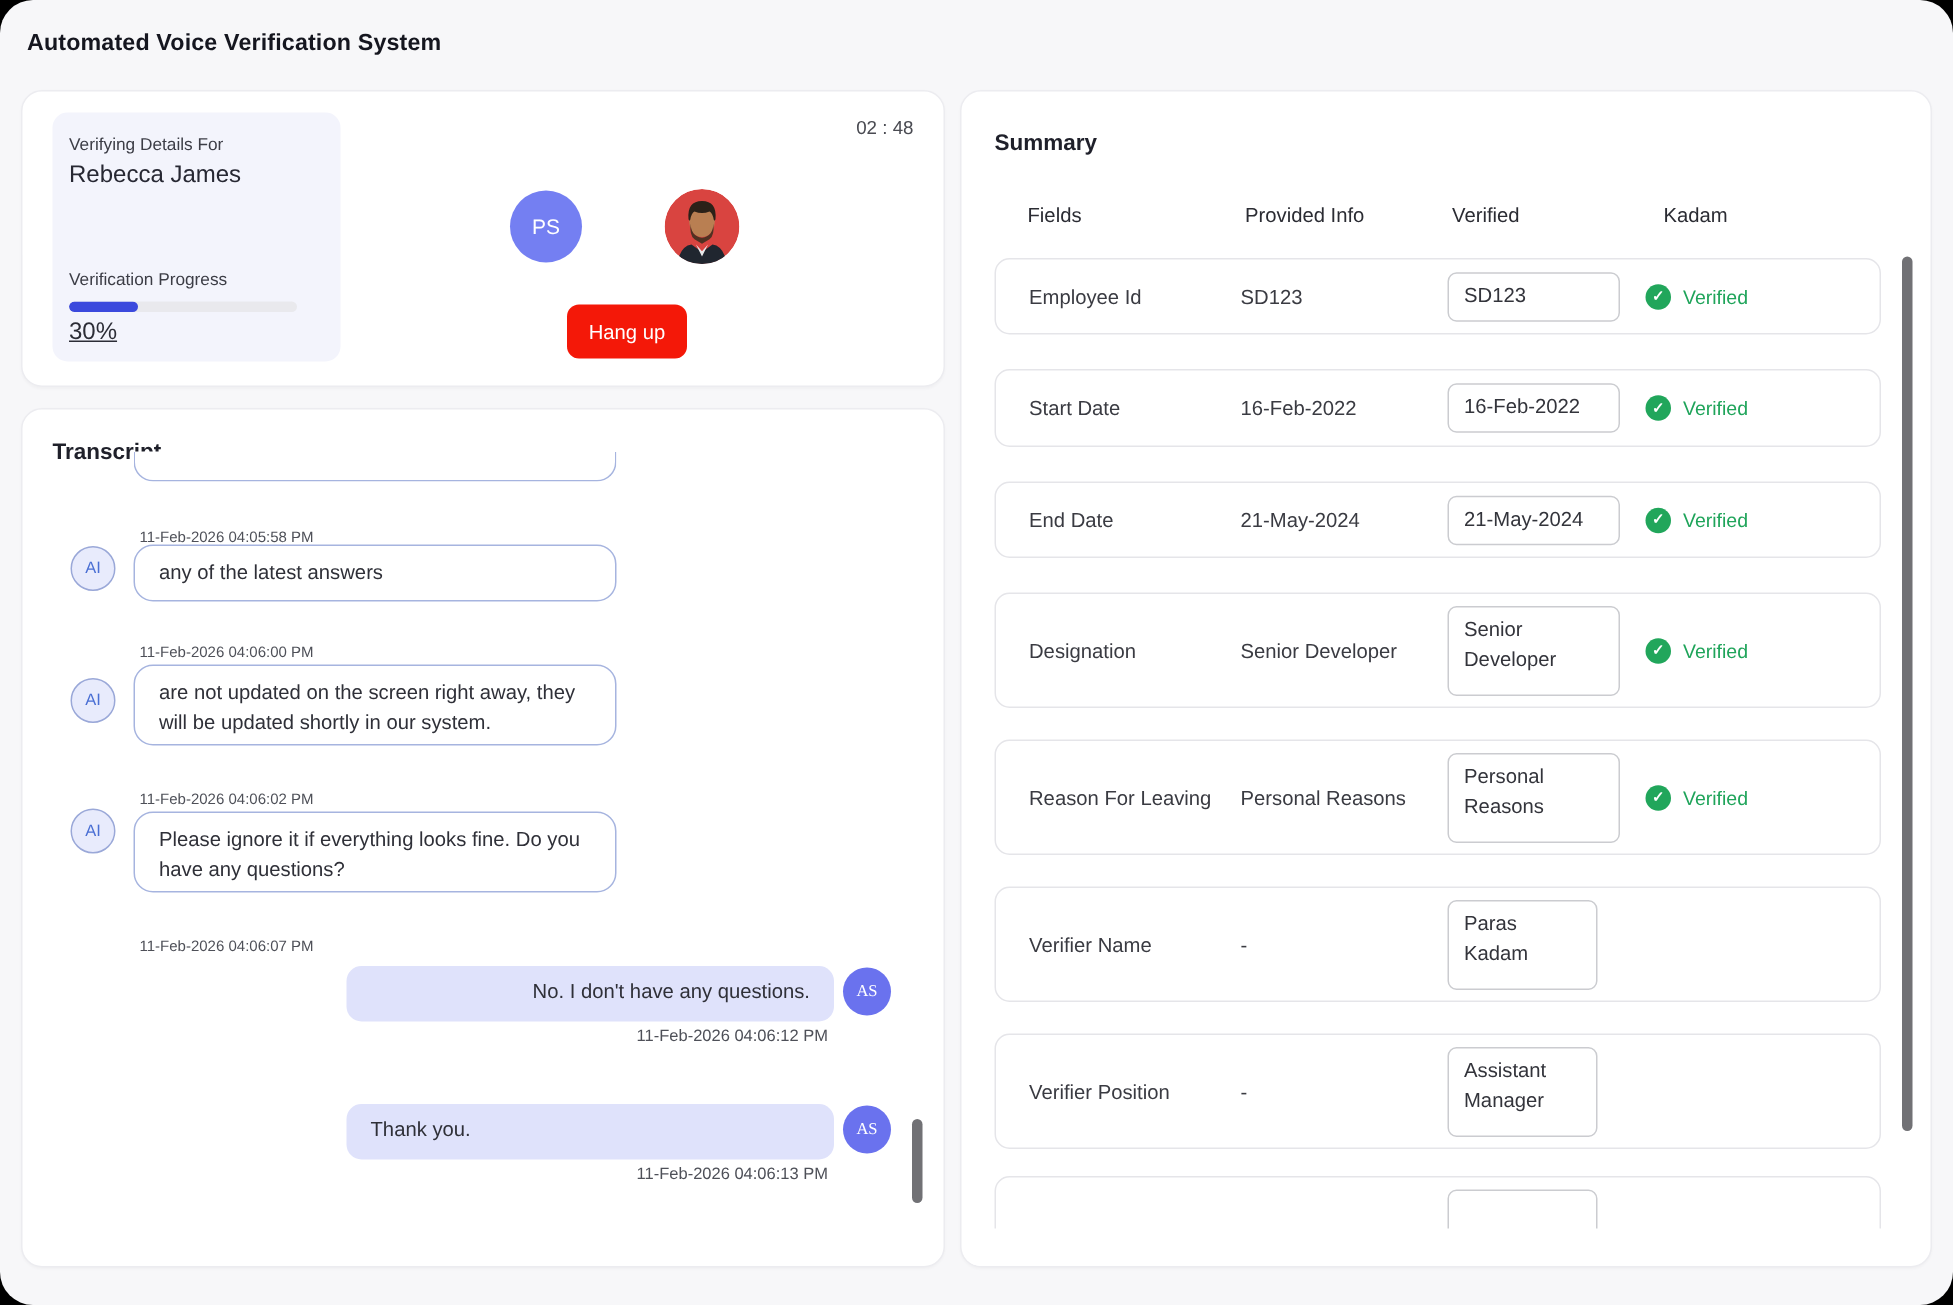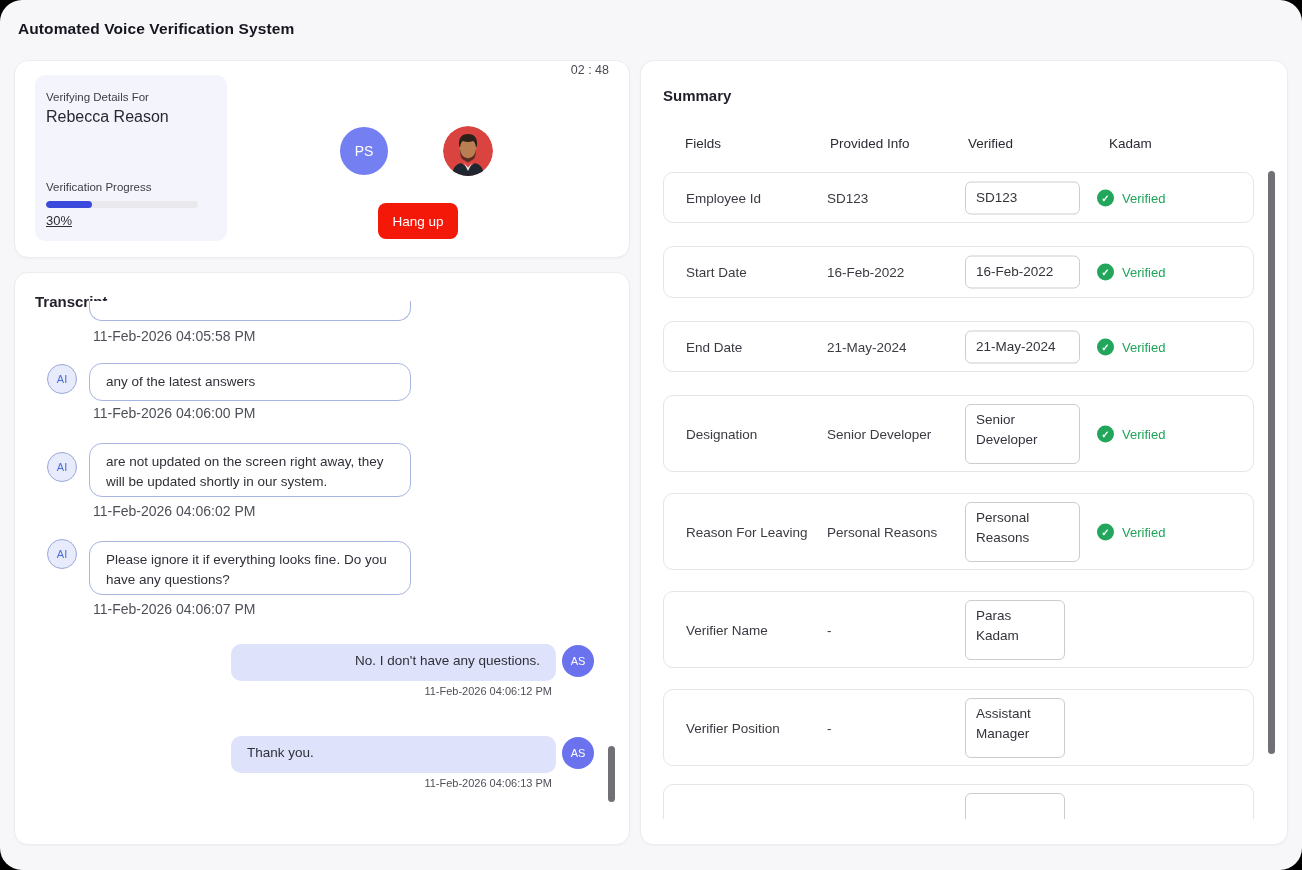--- a/index.html
+++ b/index.html
@@ -13,37 +13,37 @@
   .panel{position:absolute;background:#fff;border:1px solid #ececf0;border-radius:14px;box-shadow:0 1px 2px rgba(20,20,40,.03);}
 
   
   .call-panel{left:14px;top:60px;width:616px;height:198px;}
   .verify-box{position:absolute;left:20px;top:14px;width:192px;height:166px;background:#f3f4fc;border-radius:10px;}
   .verify-label{position:absolute;left:11px;top:16px;font-size:11.5px;color:#3c3d46;}
   .candidate-name{position:absolute;left:11px;top:33px;font-size:16px;color:#272833;}
   .progress-label{position:absolute;left:11px;top:106px;font-size:11.5px;color:#3c3d46;}
   .progress-track{position:absolute;left:11px;top:126px;width:152px;height:7px;background:#e9e9ed;border-radius:4px;overflow:hidden;}
   .progress-fill{height:100%;background:#3b49dd;border-radius:4px;width:30%;}
-  .progress-pct{position:absolute;left:11px;top:138px;font-size:13px;color:#2c2d36;text-decoration:underline;}
+  .progress-pct{position:absolute;left:11px;top:138px;font-size:16px;color:#2c2d36;text-decoration:underline;}
 
   .call-status{position:absolute;left:216px;top:16px;width:340px;text-align:center;font-size:12.5px;color:#2e2f36;}
-  .call-timer{position:absolute;right:20px;top:2px;font-size:12.5px;color:#4a4b52;}
+  .call-timer{position:absolute;right:20px;top:17px;font-size:12.5px;color:#4a4b52;}
   .avatar-ps{position:absolute;left:325px;top:66px;width:48px;height:48px;border-radius:50%;background:#747ff2;color:#fff;font-size:14px;display:flex;align-items:center;justify-content:center;}
   .avatar-photo{position:absolute;left:428px;top:65px;width:50px;height:50px;border-radius:50%;overflow:hidden;}
   .hangup-btn{position:absolute;left:363px;top:142px;width:80px;height:36px;background:#f41808;color:#fff;border:none;border-radius:8px;font-size:13.5px;font-family:inherit;cursor:pointer;}
 
   
   .transcript-panel{left:14px;top:272px;width:616px;height:573px;overflow:hidden;}
   .transcript-title{position:absolute;left:20px;top:20px;font-size:15px;font-weight:600;color:#1f202a;}
   .msg-avatar-ai{position:absolute;width:30px;height:30px;border-radius:50%;background:#e8ebfc;border:1px solid #9aa8d8;color:#4a6fd4;font-size:11px;display:flex;align-items:center;justify-content:center;}
-  .msg-avatar-as{position:absolute;width:32px;height:32px;border-radius:50%;background:#6a72ee;color:#fff;font-size:11px;display:flex;align-items:center;justify-content:center;}
+  .msg-avatar-as{position:absolute;width:32px;height:32px;border-radius:50%;background:#6a72ee;color:#fff;font-size:11px;display:flex;align-items:center;justify-content:center;font-family:Liberation Serif, serif;}
   .bubble-left{position:absolute;left:74px;width:322px;background:#fff;border:1px solid #a6b4df;border-radius:13px;padding:8px 16px;font-size:13.5px;line-height:20px;color:#2f3038;}
   .bubble-partial{position:absolute;left:74px;width:322px;height:20px;top:28px;background:#fff;border:1px solid #a6b4df;border-top:none;border-radius:0 0 13px 13px;}
   .bubble-right{position:absolute;left:216px;width:325px;height:37px;background:#dfe2fb;border-radius:10px;padding:9px 16px;font-size:13.5px;color:#2f3038;}
-  .msg-time-left{position:absolute;left:78px;font-size:14px;color:#4e5058;}
+  .msg-time-left{position:absolute;left:78px;font-size:10px;color:#4e5058;margin-top:25px;}
   .msg-time-right{position:absolute;left:216px;width:321px;text-align:right;font-size:11px;color:#4e5058;}
   .scroll-thumb{position:absolute;background:#717175;border-radius:4px;}
   .transcript-scroll{left:593px;top:473px;width:7px;height:56px;}
 
   
   .summary-panel{left:640px;top:60px;width:648px;height:785px;overflow:hidden;}
   .summary-title{position:absolute;left:22px;top:26px;font-size:15px;font-weight:600;color:#1f202a;}
   .col-head{position:absolute;top:75px;font-size:13.5px;font-weight:500;color:#2b2c33;}
   .ch-fields{left:44px;} .ch-provided{left:189px;} .ch-verified{left:327px;} .ch-status{left:468px;}
 
@@ -67,21 +67,21 @@
 <body>
 
 <div class="stage">
   <div class="app">
 
     <div class="app-title">Automated Voice Verification System</div>
 
     <div class="panel call-panel">
       <div class="verify-box">
         <div class="verify-label">Verifying Details For</div>
-        <div class="candidate-name">Rebecca Reason</div>
+        <div class="candidate-name">Rebecca James</div>
         <div class="progress-label">Verification Progress</div>
         <div class="progress-track">
           <div class="progress-fill" style="width: 30%;"></div>
         </div>
         <div class="progress-pct">30%</div>
       </div>
 
       <div class="call-timer">02 : 48</div>
 
       <div class="avatar-ps">

